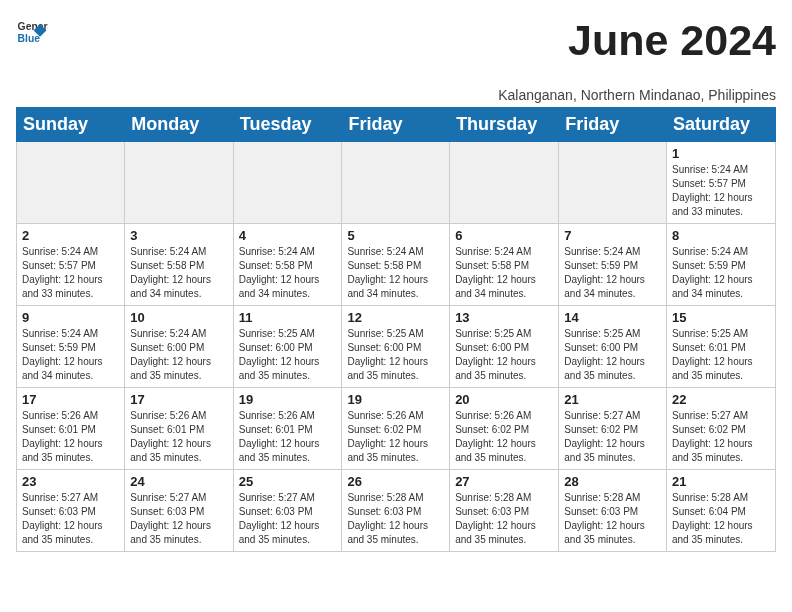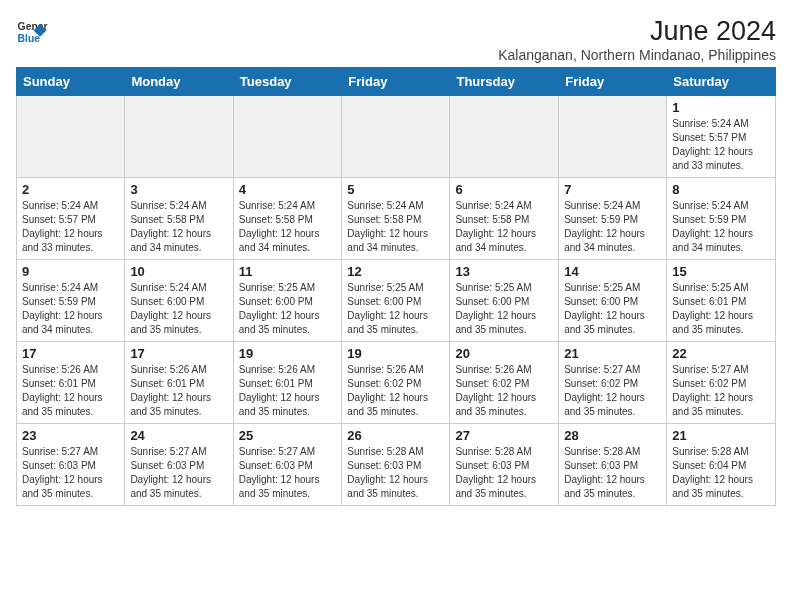--- a/index.html
+++ b/index.html
@@ -22,37 +22,38 @@
       gap: 4px;
     }
     .logo-icon {
       width: 32px;
       height: 32px;
     }
     .title-area {
       text-align: right;
     }
     .month-title {
-      font-size: 27px;
-      font-weight: normal;
+      font-size: 43px;
+      font-weight: bold;
       color: #222;
     }
     .location {
       font-size: 14px;
       color: #444;
+      margin-top: 22px;
     }
     .calendar {
       width: 100%;
       border-collapse: collapse;
       border: 1px solid #ccc;
     }
     .calendar th {
       background: #1a6faf;
       color: #fff;
-      font-size: 13px;
+      font-size: 18px;
       font-weight: bold;
       text-align: left;
       padding: 6px 6px;
       border: 1px solid #1a6faf;
     }
     .calendar td {
       vertical-align: top;
       border: 1px solid #ccc;
       padding: 4px 5px;
       width: 110px;

